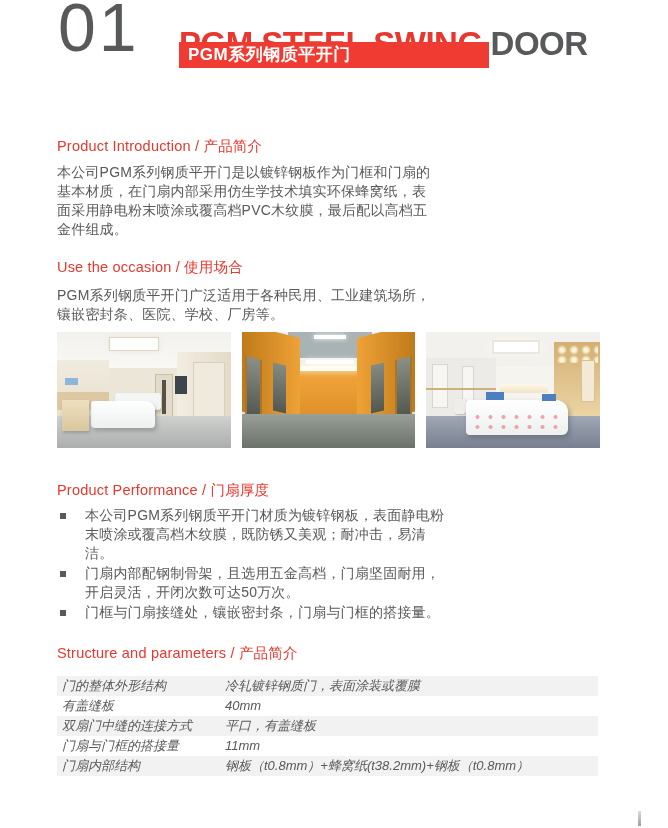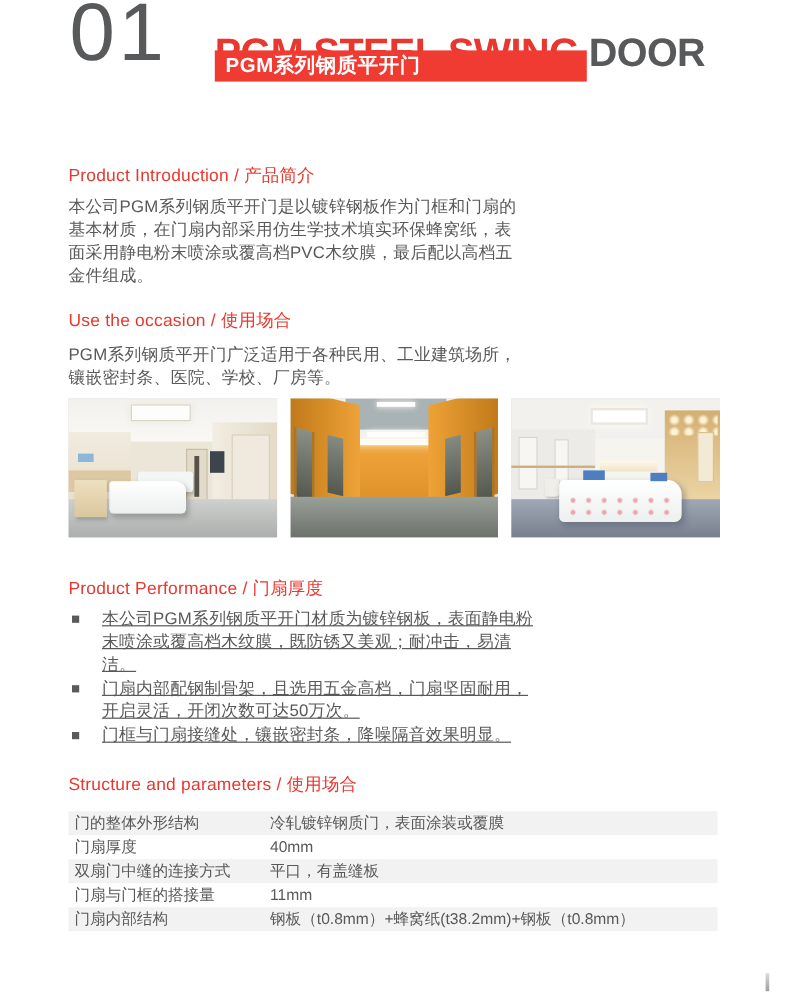--- a/index.html
+++ b/index.html
@@ -55,31 +55,31 @@
   }
   .p-intro{top:163px;}
   .p-occ{top:286px;}
 
   
   .bullets{
     position:absolute;left:57px;top:506px;width:388px;
     margin:0;padding:0;list-style:none;
     font-size:14px;line-height:19px;color:var(--body-gray);letter-spacing:0.2px;
   }
-  .bullets li{position:relative;padding-left:28px;margin:0 0 1px 0;text-decoration:underline;}
+  .bullets li{position:relative;padding-left:28px;margin:0 0 1px 0;}
   .bullet-sq{
     position:absolute;left:3px;top:7px;width:6px;height:6px;background:var(--body-gray);
   }
 
   
   .param-table{
     position:absolute;left:57px;top:676px;width:541px;
     font-size:13px;color:var(--body-gray);
   }
-  .prow{display:flex;height:20px;line-height:20px;align-items:flex-end;}
+  .prow{display:flex;height:20px;line-height:20px;align-items:flex-end;font-style:italic;}
   .prow.striped{background:var(--table-stripe);}
   .plabel{width:168px;padding-left:5px;flex:none;white-space:nowrap;}
   .pvalue{flex:1;white-space:nowrap;}
 
   
   .photos{
     position:absolute;left:57px;top:332px;width:543px;height:116px;
     display:flex;gap:11px;
   }
   .photo{position:relative;flex:1;height:116px;overflow:hidden;background:#dfe0de;}
@@ -220,32 +220,32 @@
     <li>
       <span class="bullet-sq"></span>
       <span>本公司PGM系列钢质平开门材质为镀锌钢板，表面静电粉末喷涂或覆高档木纹膜，既防锈又美观；耐冲击，易清洁。</span>
     </li>
     <li>
       <span class="bullet-sq"></span>
       <span>门扇内部配钢制骨架，且选用五金高档，门扇坚固耐用，开启灵活，开闭次数可达50万次。</span>
     </li>
     <li>
       <span class="bullet-sq"></span>
-      <span>门框与门扇接缝处，镶嵌密封条，降噪隔音效果明显。</span>
+      <span>门框与门扇接缝处，镶嵌密封条，门扇与门框的搭接量。</span>
     </li>
   </ul>
 
-  <h2 class="heading h-param">Structure and parameters / 使用场合</h2>
+  <h2 class="heading h-param">Structure and parameters / 产品简介</h2>
   <div class="param-table">
     <div class="prow striped">
       <div class="plabel">门的整体外形结构</div>
       <div class="pvalue">冷轧镀锌钢质门，表面涂装或覆膜</div>
     </div>
     <div class="prow">
-      <div class="plabel">门扇厚度</div>
+      <div class="plabel">有盖缝板</div>
       <div class="pvalue">40mm</div>
     </div>
     <div class="prow striped">
       <div class="plabel">双扇门中缝的连接方式</div>
       <div class="pvalue">平口，有盖缝板</div>
     </div>
     <div class="prow">
       <div class="plabel">门扇与门框的搭接量</div>
       <div class="pvalue">11mm</div>
     </div>

